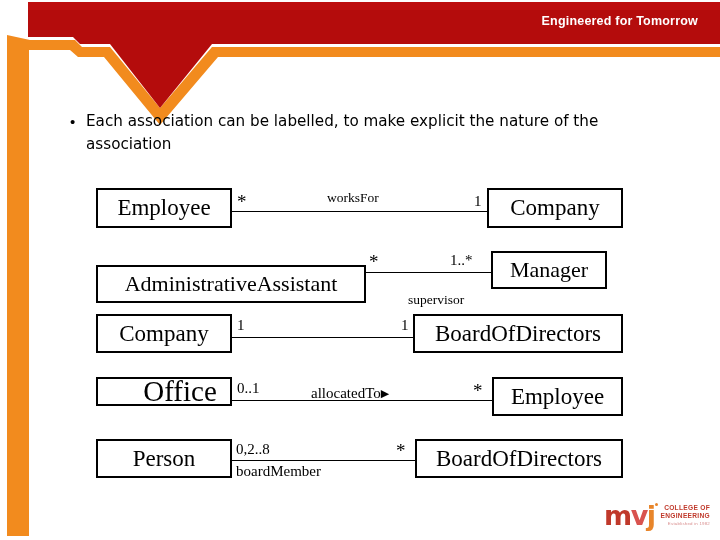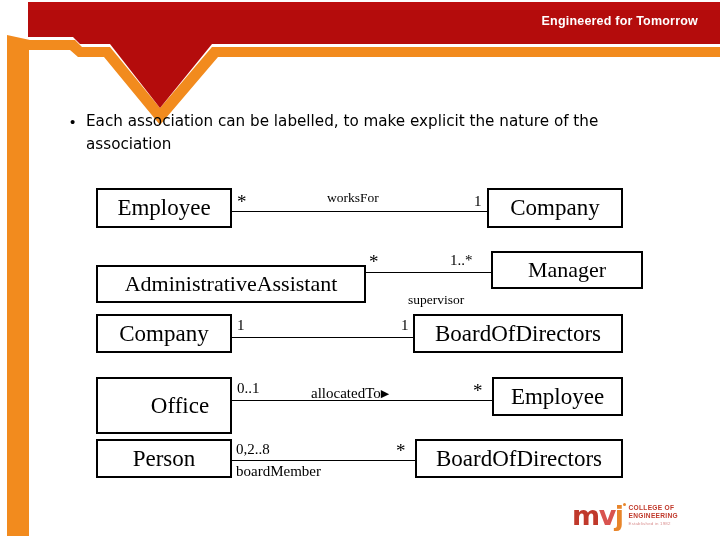--- a/index.html
+++ b/index.html
@@ -104,24 +104,25 @@
     white-space: nowrap;
     line-height: 1;
   }
   .uml-label.big { font-size: 15px; }
   .star { font-size: 19px; line-height: 1; }
   .arrow-glyph { font-size: 11px; vertical-align: 1px; }
 
   
   .logo {
     position: absolute;
-    left: 572px; top: 498px;
+    left: 604px; top: 498px;
     width: 112px; height: 34px;
     display: flex;
     align-items: center;
+    text-align: right;
   }
   .logo-mark {
     font-family: "DejaVu Sans", sans-serif;
     font-weight: bold;
     font-size: 27px;
     line-height: 27px;
     letter-spacing: -1.5px;
     position: relative;
   }
   .logo-m { color: #c0392b; }
@@ -185,33 +186,33 @@
       <div class="uml-mult" style="left:474px; top:194px;">1</div>
       <div class="uml-box" style="left:487px; top:188px; width:136px; height:40px; font-size:23px;">Company</div>
     </div>
 
     <div class="uml-row">
       <div class="uml-box" style="left:96px; top:251px; width:270px; height:38px; font-size:22px;margin-top:14px;">AdministrativeAssistant</div>
       <div class="uml-line" style="left:366px; top:272px; width:125px;"></div>
       <div class="uml-mult star" style="left:369px; top:252px;">*</div>
       <div class="uml-label" style="left:408px; top:293px;">supervisor</div>
       <div class="uml-mult" style="left:450px; top:253px; font-size:15px;">1..*</div>
-      <div class="uml-box" style="left:491px; top:251px; width:152px; height:38px; font-size:22px;">Manager</div>
+      <div class="uml-box" style="left:491px; top:251px; width:116px; height:38px; font-size:22px;">Manager</div>
     </div>
 
     <div class="uml-row">
       <div class="uml-box" style="left:96px; top:314px; width:136px; height:39px; font-size:23px;">Company</div>
       <div class="uml-line" style="left:232px; top:337px; width:181px;"></div>
       <div class="uml-mult" style="left:237px; top:318px;">1</div>
       <div class="uml-mult" style="left:401px; top:318px;">1</div>
       <div class="uml-box" style="left:413px; top:314px; width:210px; height:39px; font-size:23px;">BoardOfDirectors</div>
     </div>
 
     <div class="uml-row">
-      <div class="uml-box" style="left:96px; top:377px; width:136px; height:57px; font-size:23px;padding-left:32px;">Office</div>
+      <div class="uml-box" style="left:96px; top:377px; width:136px; height:29px; font-size:29px;padding-left:32px;">Office</div>
       <div class="uml-line" style="left:232px; top:400px; width:260px;"></div>
       <div class="uml-mult" style="left:237px; top:381px;">0..1</div>
       <div class="uml-label big" style="left:311px; top:380px;margin-top:6px;">
         <span>allocatedTo</span><span class="arrow-glyph">▶</span>
       </div>
       <div class="uml-mult star" style="left:473px; top:381px;">*</div>
       <div class="uml-box" style="left:492px; top:377px; width:131px; height:39px; font-size:23px;">Employee</div>
     </div>
 
     <div class="uml-row">

